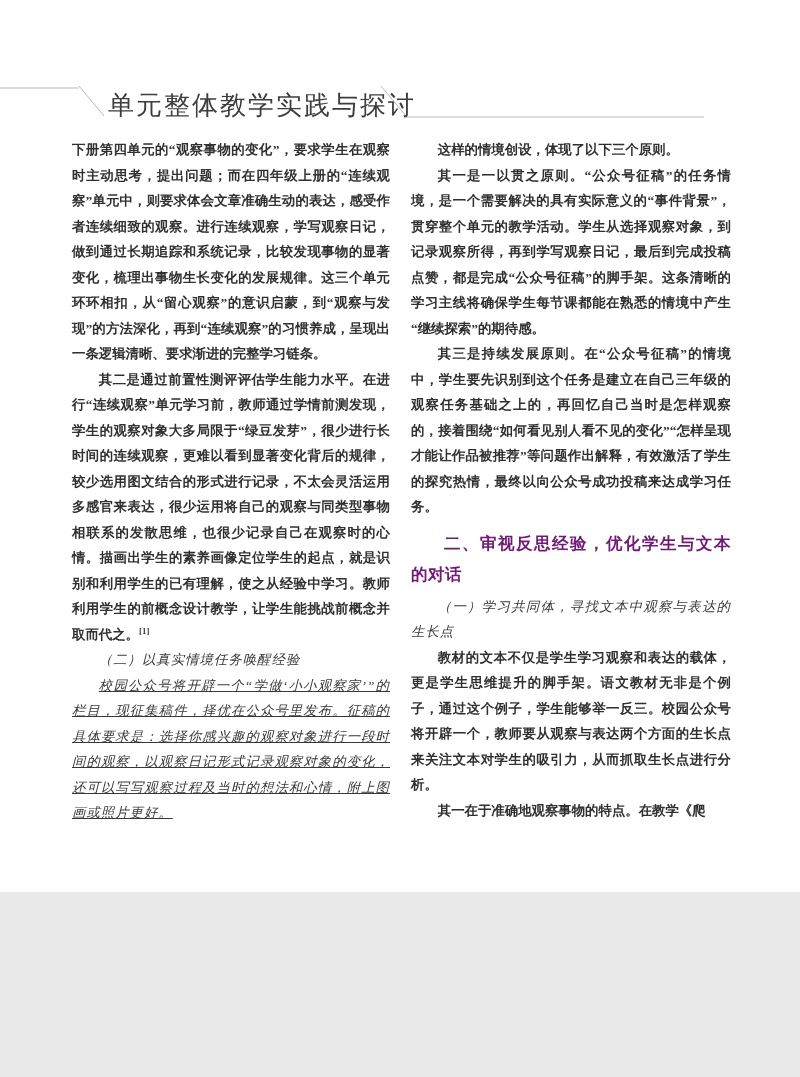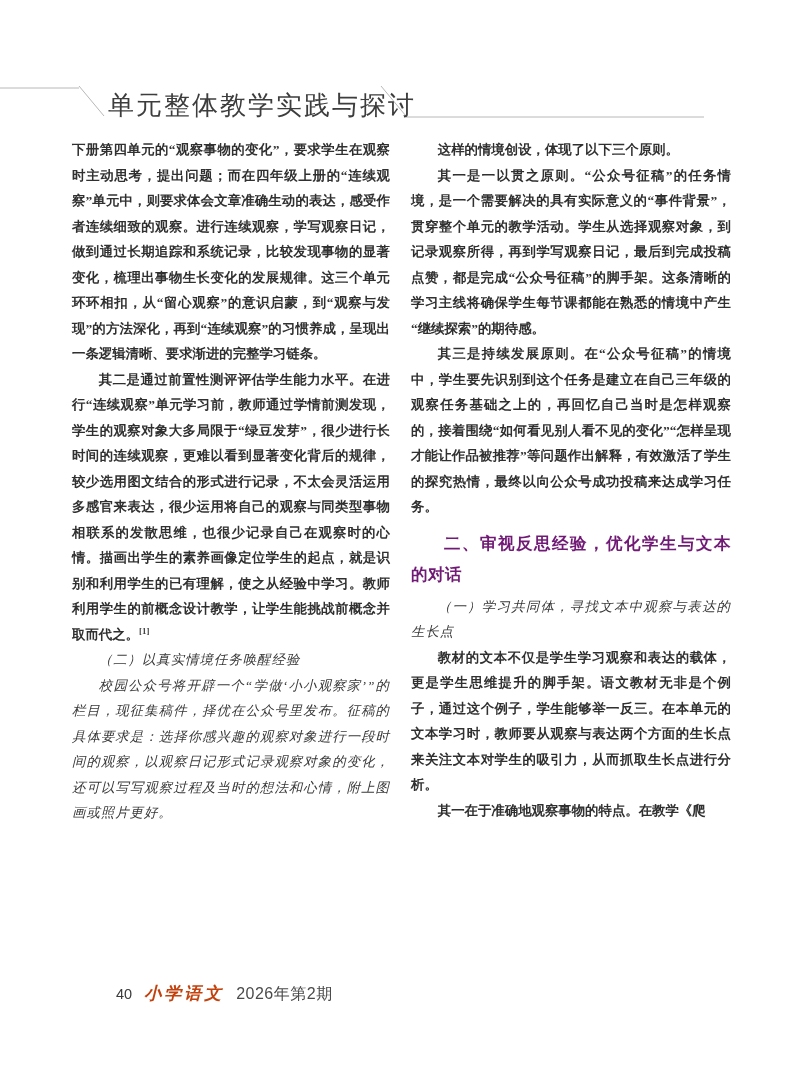--- a/index.html
+++ b/index.html
@@ -1,19 +1,19 @@
 <!DOCTYPE html>
 <html lang="zh"><head>
 <meta charset="utf-8">
 <style>
   html, body { margin: 0; padding: 0; background: #e9e9e9; }
   .page {
     position: relative;
     width: 800px;
-    height: 1077px;
+    height: 892px;
     margin: 0 auto;
     background: #ffffff;
     font-family: "Liberation Serif", serif;
     color: #303030;
     overflow: hidden;
   }
   .header-deco { position: absolute; top: 0; left: 0; pointer-events: none; }
   .header-title {
     position: absolute;
     top: 88px;
@@ -39,21 +39,21 @@
   .col-right { left: 411px; width: 320px; }
   p, h2 { margin: 0; padding: 0; }
   .body-p { text-indent: 2em; font-weight: bold; }
   .no-indent { text-indent: 0; }
   .kai {
     font-style: italic;
     letter-spacing: 1px;
     color: #383838;
   }
   .subhead { text-indent: 2em; }
-  .scenario { text-indent: 2em; }
+  .scenario { text-indent: 2em; text-decoration: underline; }
   .ref {
     font-size: 9px;
     color: #444;
     letter-spacing: 0;
     vertical-align: super;
     line-height: 0;
   }
   .section-heading {
     font-family: "Liberation Sans", sans-serif;
     font-weight: 700;
@@ -115,21 +115,21 @@
     <p class="kai subhead">（二）以真实情境任务唤醒经验</p>
     <p class="kai scenario">校园公众号将开辟一个“学做‘小小观察家’”的栏目，现征集稿件，择优在公众号里发布。征稿的具体要求是：选择你感兴趣的观察对象进行一段时间的观察，以观察日记形式记录观察对象的变化，还可以写写观察过程及当时的想法和心情，附上图画或照片更好。</p>
   </div>
 
   <div class="col col-right">
     <p class="body-p">这样的情境创设，体现了以下三个原则。</p>
     <p class="body-p">其一是一以贯之原则。“公众号征稿”的任务情境，是一个需要解决的具有实际意义的“事件背景”，贯穿整个单元的教学活动。学生从选择观察对象，到记录观察所得，再到学写观察日记，最后到完成投稿点赞，都是完成“公众号征稿”的脚手架。这条清晰的学习主线将确保学生每节课都能在熟悉的情境中产生“继续探索”的期待感。</p>
     <p class="body-p">其三是持续发展原则。在“公众号征稿”的情境中，学生要先识别到这个任务是建立在自己三年级的观察任务基础之上的，再回忆自己当时是怎样观察的，接着围绕“如何看见别人看不见的变化”“怎样呈现才能让作品被推荐”等问题作出解释，有效激活了学生的探究热情，最终以向公众号成功投稿来达成学习任务。</p>
     <h2 class="section-heading">二、审视反思经验，优化学生与文本的对话</h2>
     <p class="kai subhead">（一）学习共同体，寻找文本中观察与表达的生长点</p>
-    <p class="body-p">教材的文本不仅是学生学习观察和表达的载体，更是学生思维提升的脚手架。语文教材无非是个例子，通过这个例子，学生能够举一反三。在本单元的文本学习时，教师要从观察与表达两个方面的生长点来关注文本对学生的吸引力，从而抓取生长点进行分析。</p>
+    <p class="body-p">教材的文本不仅是学生学习观察和表达的载体，更是学生思维提升的脚手架。语文教材无非是个例子，通过这个例子，学生能够举一反三。校园公众号将开辟一个，教师要从观察与表达两个方面的生长点来关注文本对学生的吸引力，从而抓取生长点进行分析。</p>
     <p class="body-p">其一在于准确地观察事物的特点。在教学《爬</p>
   </div>
 
   <div class="footer">
     <span class="pageno">40</span>
     <span class="journal">小学语文</span>
     <span class="issue">2026年第2期</span>
   </div>
 
 </div>

